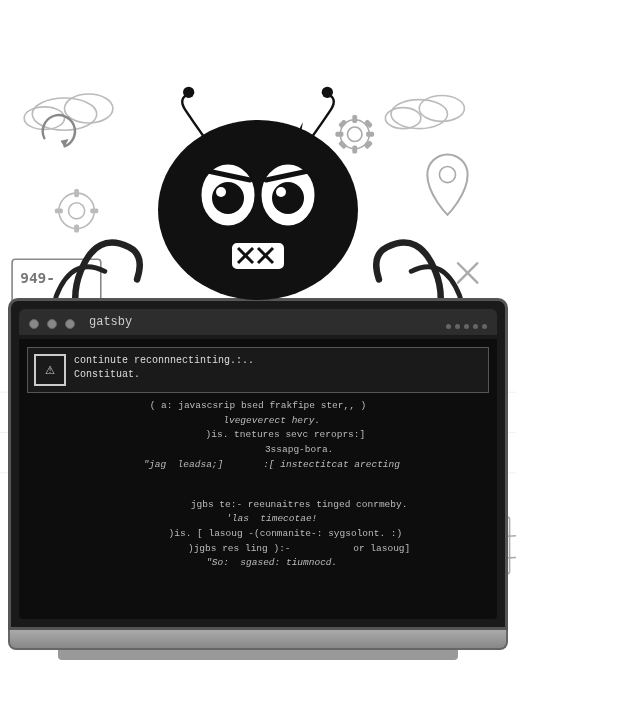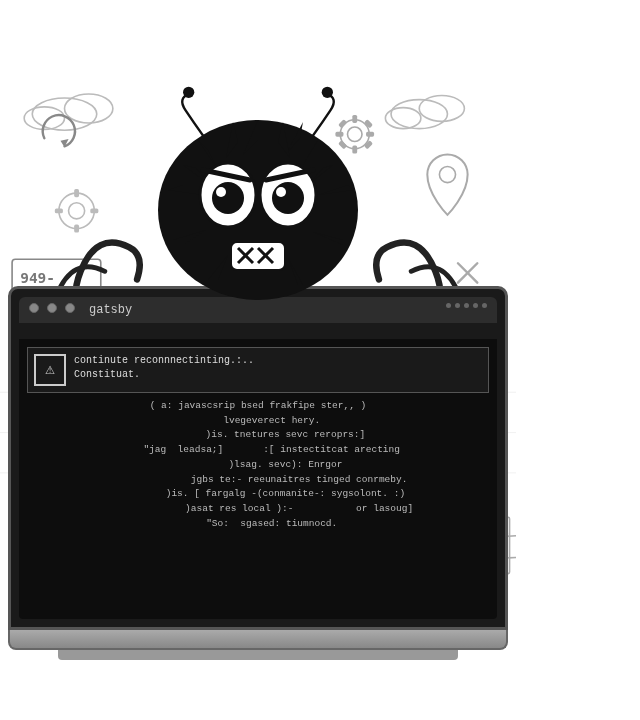--- a/index.html
+++ b/index.html
@@ -37,23 +37,23 @@
       padding: 8px;
       border: 3px solid #555;
       position: relative;
     }
 
     .laptop-titlebar {
       background: #2d2d2d;
       border-radius: 6px 6px 0 0;
       padding: 6px 10px;
       display: flex;
-      align-items: flex-start;
+      align-items: flex-end;
       gap: 8px;
-      margin-bottom: 16px;
+      margin-bottom: 4px;
     }
 
     .traffic-light {
       width: 10px; height: 10px;
       border-radius: 50%;
       background: #888;
       border: 1px solid #666;
     }
 
     .window-title {
@@ -117,20 +117,21 @@
     .terminal-line {
       color: #bbb;
       font-size: 9.5px;
       line-height: 1.55;
       white-space: pre;
       text-align: center;
     }
 
     .terminal-line.indent {
       padding-left: 16px;
+      font-style: italic;
     }
 
     .terminal-line.indent2 {
       padding-left: 32px;
     }
 
     .laptop-base {
       background: linear-gradient(to bottom, #aaa, #888);
       height: 20px;
       border-radius: 0 0 8px 8px;
@@ -300,25 +301,26 @@
           <div class="warning-icon">⚠</div>
           <div class="warning-text">
             <div>continute reconnnectinting.:..</div>
             <div>Constituat.</div>
           </div>
         </div>
 
         <div class="terminal-line">( a: javascsrip bsed frakfipe ster,, )</div>
         <div class="terminal-line indent">  lvegeverect hery.</div>
         <div class="terminal-line indent2">    )is. tnetures sevc reroprs:]</div>
+        <div class="terminal-line" style="padding-left:48px;">      3ssapg-bora.</div>
         <div class="terminal-line indent">  "jag  leadsa;]       :[ instectitcat arecting</div>
-        <div class="terminal-line indent2">    )lsag. sevc): Enrgor</div>
-        <div class="terminal-line" style="padding-left:48px;">      jgbs te:- reeunaitres tinged conrmeby.</div>
-        <div class="terminal-line indent2">    )is. [ fargalg -(conmanite-: sygsolont. :)</div>
-        <div class="terminal-line" style="padding-left:48px;">      )asat res local ):-           or lasoug]</div>
+        <div class="terminal-line" style="padding-left:48px;margin-top:25px;">      jgbs te:- reeunaitres tinged conrmeby.</div>
+        <div class="terminal-line indent">  'las  timecotae!</div>
+        <div class="terminal-line indent2">    )is. [ lasoug -(conmanite-: sygsolont. :)</div>
+        <div class="terminal-line" style="padding-left:48px;">      )jgbs res ling ):-           or lasoug]</div>
         <div class="terminal-line indent">  "So:  sgased: tiumnocd.</div>
       </div>
     </div>
     <div class="laptop-base"></div>
     <div class="laptop-stand"></div>
   </div>
 
 </div>
 
 </body></html>

